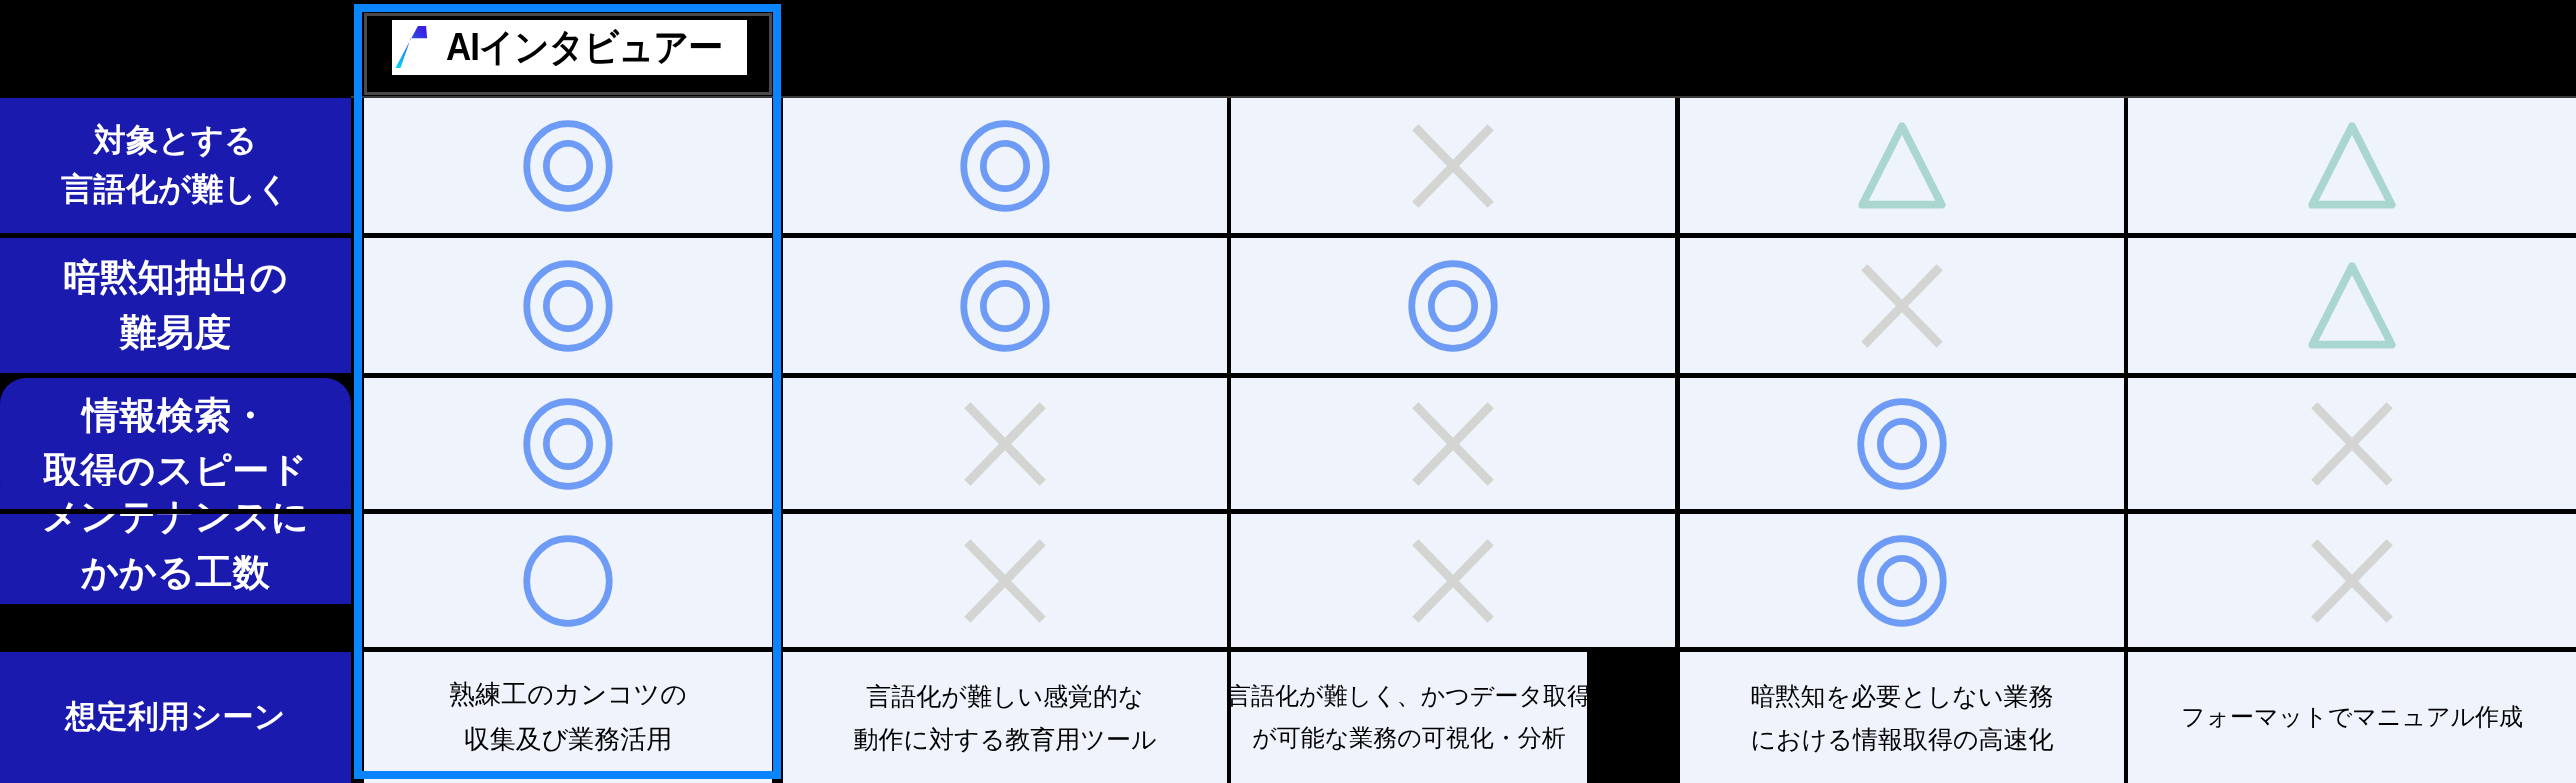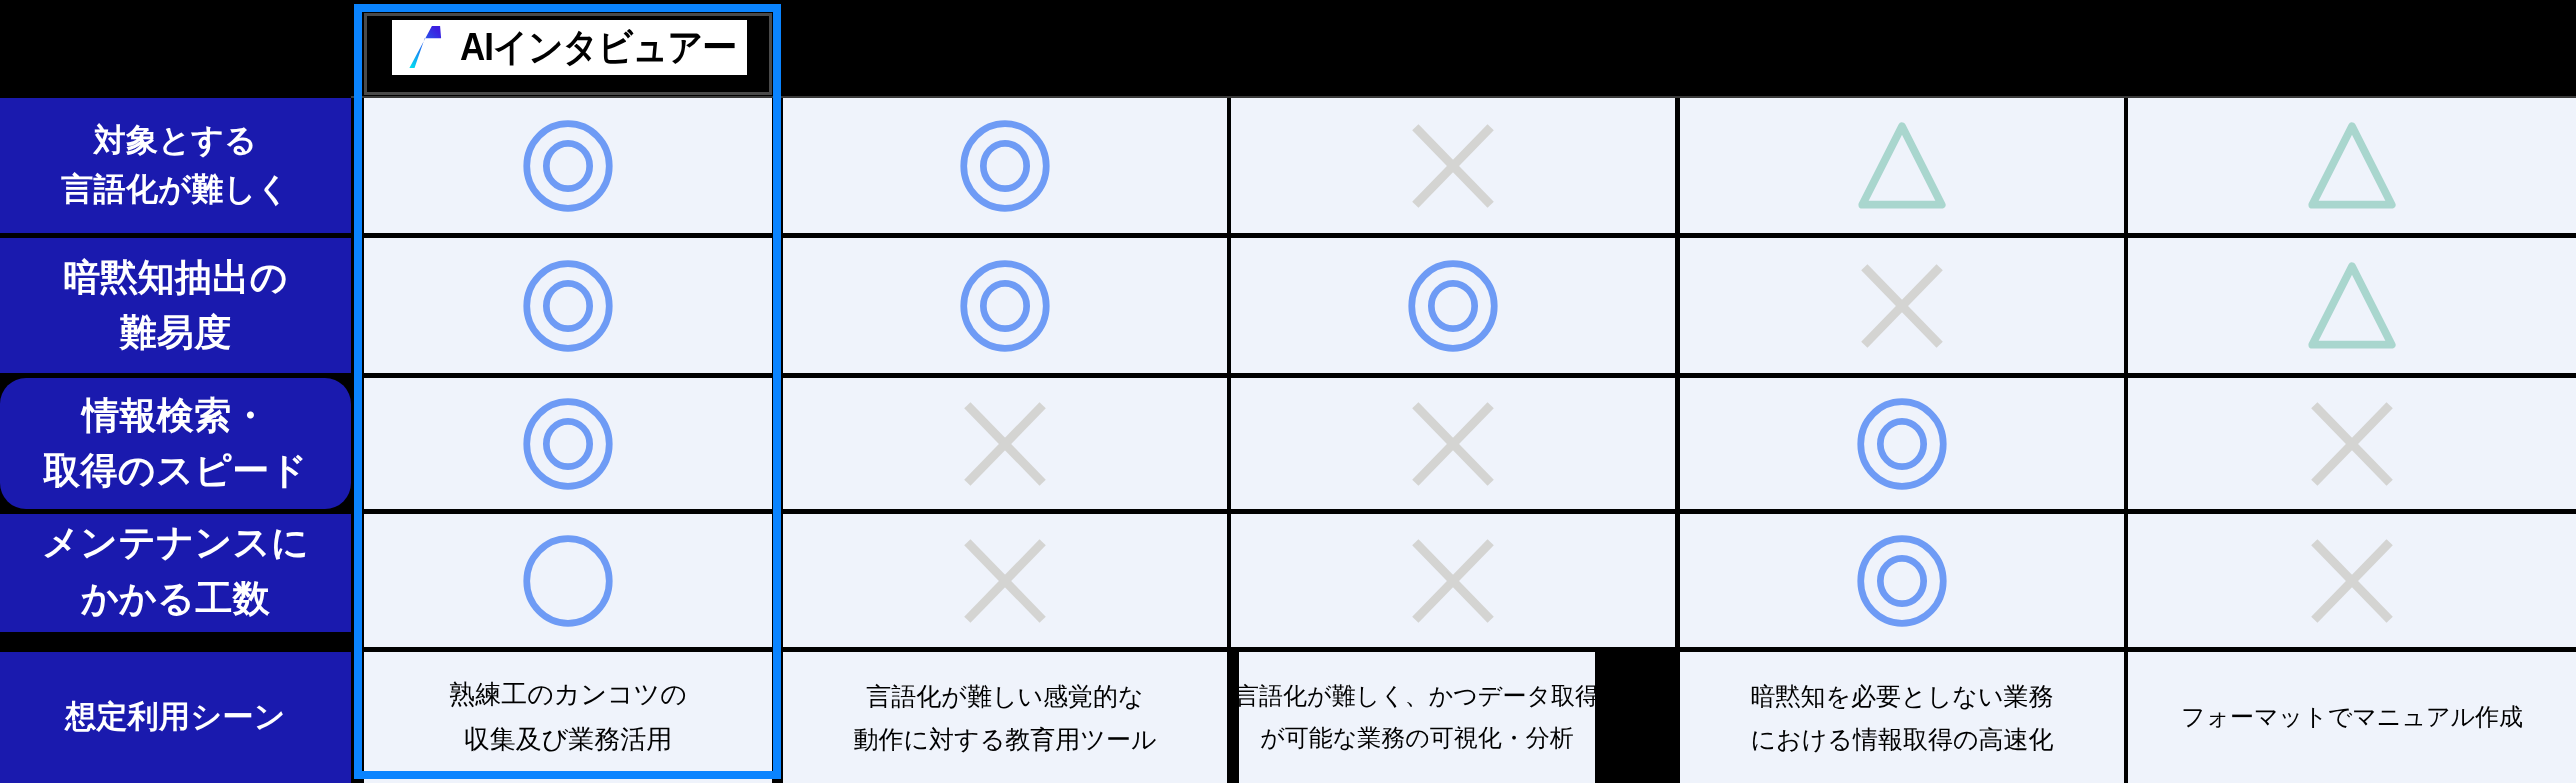--- a/index.html
+++ b/index.html
@@ -65,21 +65,21 @@
   .logo-box {
     position: absolute;
     left: 392px;
     top: 19.6px;
     width: 355px;
     height: 55px;
     background: #FFFFFF;
     display: flex;
     align-items: center;
     justify-content: flex-start;
-    padding-left: 17px;
+    padding-left: 3px;
     overflow: hidden;
   }
   .logo-mark { width: 54px; height: 44px; flex: 0 0 auto; }
   .logo-text {
     font-size: 38px;
     font-weight: bold;
     color: #000000;
     letter-spacing: -1px;
     line-height: 1;
     margin-left: -3.1px;
@@ -233,21 +233,21 @@
       <ellipse cx="95" cy="95" rx="42" ry="44" fill="none" stroke="#6E9BF5" stroke-width="13"></ellipse>
     </svg>
     </div>
   <div class="cell data-cell" style="left:2128px;top:378px;width:448px;height:131px;">
       <svg class="sym" width="98" height="98" viewBox="0 0 190 190">
       <line x1="22" y1="20" x2="168" y2="170" stroke="#D4D4D2" stroke-width="17" stroke-linecap="butt"></line>
       <line x1="168" y1="20" x2="22" y2="170" stroke="#D4D4D2" stroke-width="17" stroke-linecap="butt"></line>
     </svg>
     </div>
 
-  <div class="cell label-cell label-size-b" style="left:0;top:514px;width:351px;height:118px;font-family:Liberation Mono, monospace;">
+  <div class="cell label-cell label-size-b" style="left:0;top:486px;width:351px;height:118px;">
     <span class="ln">メンテナンスに</span>
     <span class="ln">かかる工数</span>
   </div>
   <div class="cell data-cell" style="left:364px;top:514px;width:408px;height:133px;">
       <svg class="sym" width="98" height="98" viewBox="0 0 190 190">
       <ellipse cx="95" cy="95" rx="80" ry="82" fill="none" stroke="#6E9BF5" stroke-width="13"></ellipse>
     </svg>
     </div>
   <div class="cell data-cell" style="left:783px;top:514px;width:444px;height:133px;">
       <svg class="sym" width="98" height="98" viewBox="0 0 190 190">
@@ -279,21 +279,21 @@
   </div>
 
   <div class="cell text-cell" style="left:364px;top:652px;width:408px;height:131px;font-size:26px;">
     <span class="ln">熟練工のカンコツの</span>
     <span class="ln">収集及び業務活用</span>
   </div>
   <div class="cell text-cell" style="left:783px;top:652px;width:444px;height:131px;font-size:25px;">
     <span class="ln">言語化が難しい感覚的な</span>
     <span class="ln">動作に対する教育用ツール</span>
   </div>
-  <div class="cell text-cell" style="left:1231px;top:652px;width:356px;height:131px;font-size:24px;margin-left:8px;">
+  <div class="cell text-cell" style="left:1231px;top:652px;width:356px;height:131px;font-size:24px;">
     <span class="ln">言語化が難しく、かつデータ取得</span>
     <span class="ln">が可能な業務の可視化・分析</span>
   </div>
   <div class="cell text-cell" style="left:1680px;top:652px;width:444px;height:131px;font-size:25px;">
     <span class="ln">暗黙知を必要としない業務</span>
     <span class="ln">における情報取得の高速化</span>
   </div>
   <div class="cell text-cell" style="left:2128px;top:652px;width:448px;height:131px;font-size:24px;">
     <span class="ln">フォーマットでマニュアル作成</span>
   </div>

